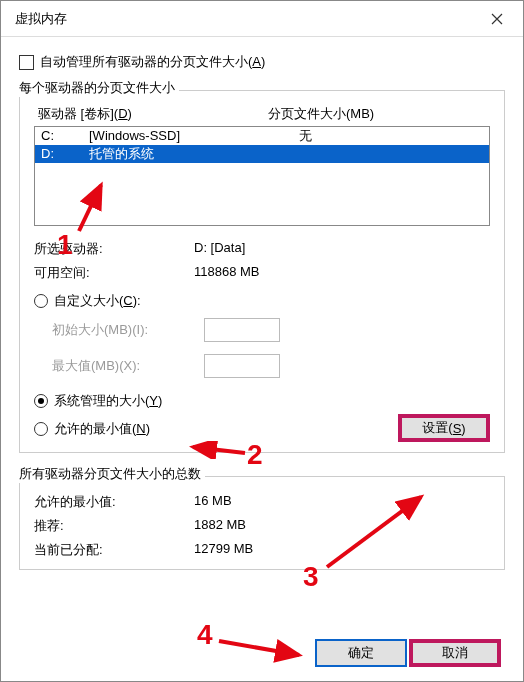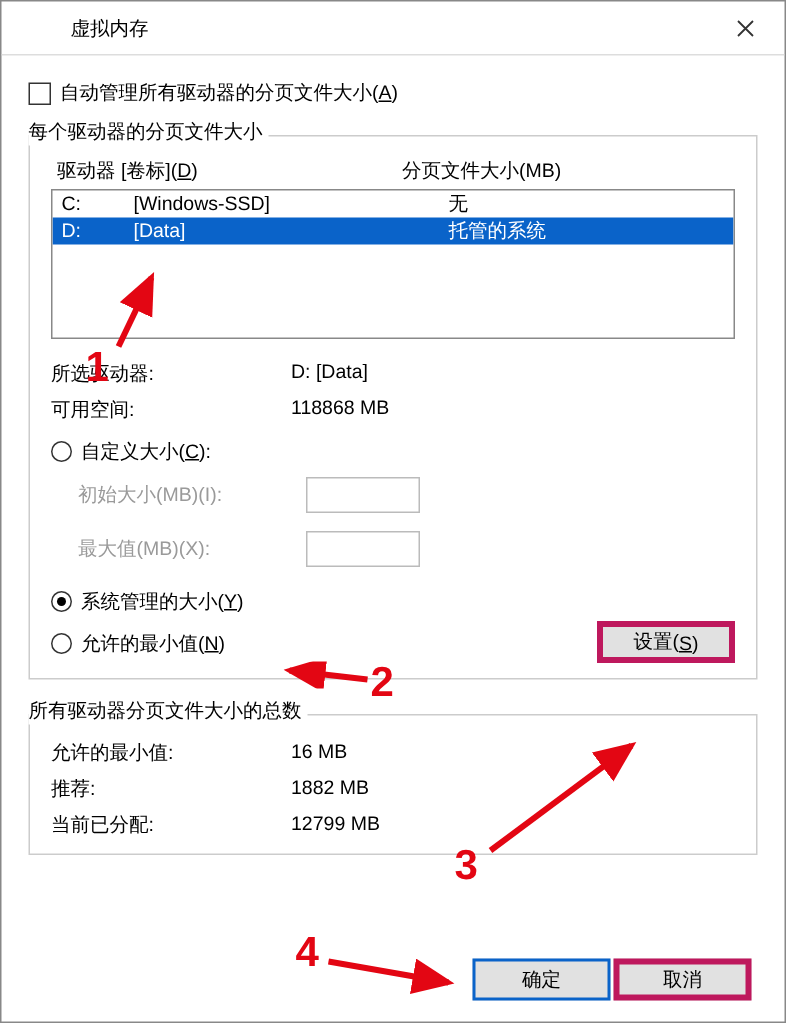--- a/index.html
+++ b/index.html
@@ -14,21 +14,21 @@
     border: 1px solid #888;
   }
   .titlebar {
     height: 36px;
     display: flex;
     align-items: center;
     justify-content: space-between;
     padding: 0 4px 0 14px;
     border-bottom: 1px solid #ddd;
   }
-  .titlebar .title { font-size: 13px; margin-left: 32px; }
+  .titlebar .title { font-size: 13px; }
   .close-btn {
     width: 44px; height: 32px;
     display: flex; align-items: center; justify-content: center;
     font-size: 14px;
   }
   .close-btn svg { width: 12px; height: 12px; }
   .content { padding: 16px 18px 14px 18px; }
   .checkbox-row { display: flex; align-items: center; margin-bottom: 8px; }
   .checkbox-row .cb {
     width: 15px; height: 15px; border: 1px solid #333; margin-right: 6px;
@@ -136,21 +136,20 @@
         <div>分页文件大小(MB)</div>
       </div>
       <div class="drive-list">
         <div class="drive-row">
           <div class="dletter">C:</div>
           <div class="dlabel">[Windows-SSD]</div>
           <div class="dpage">无</div>
         </div>
         <div class="drive-row selected">
           <div class="dletter">D:</div>
-          <div class="dlabel">[Data]</div>
           <div class="dpage">托管的系统</div>
         </div>
       </div>
 
       <div class="kv-row" style="margin-top:14px;">
         <div class="k">所选驱动器:</div>
         <div>D:   [Data]</div>
       </div>
       <div class="kv-row">
         <div class="k">可用空间:</div>

